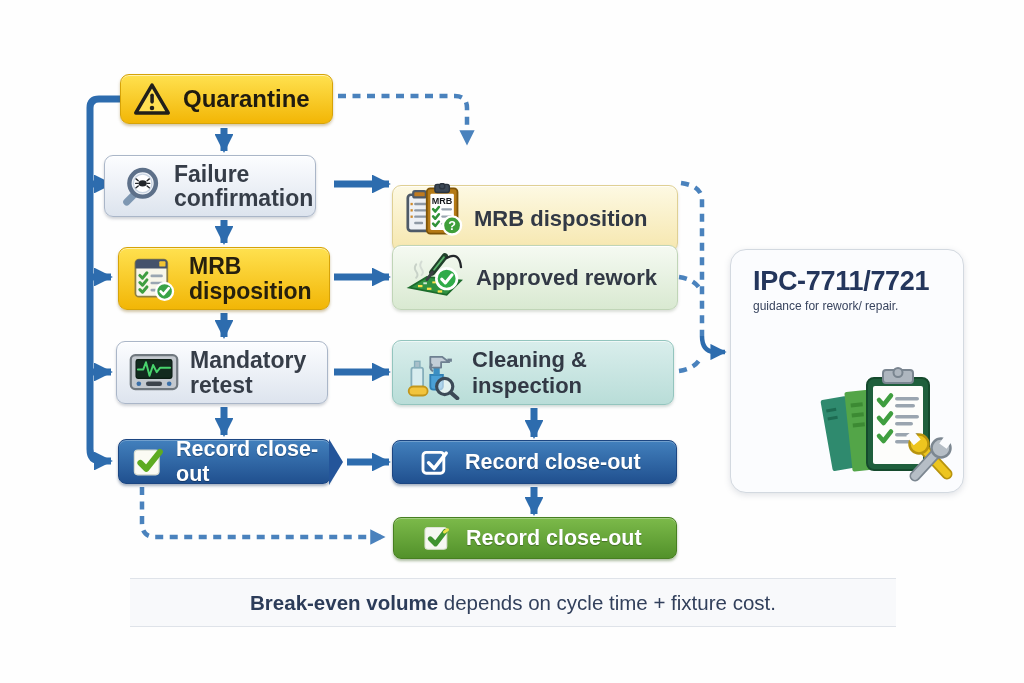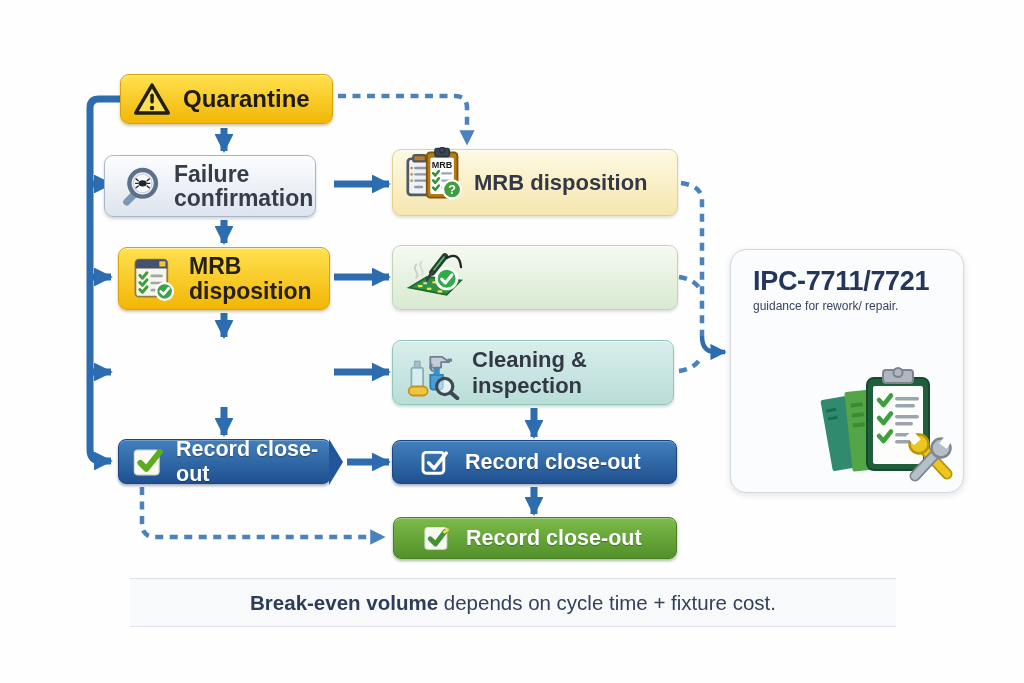--- a/index.html
+++ b/index.html
@@ -13,21 +13,21 @@
     padding:0 10px 0 12px;border-radius:9px;box-sizing:border-box;
   }
   .node .icon{flex:0 0 auto;display:flex;align-items:center;}
   .lbl{font-weight:700;}
   
   .yellow{background:linear-gradient(#ffe14f,#f2b606);border:1px solid #d6a308;
     box-shadow:0 2px 3px rgba(130,95,10,.35), inset 0 1px 0 rgba(255,255,255,.55);gap:12px;}
   .lightbx{background:linear-gradient(#fcfdff,#dde4ee);border:1px solid #aab6c8;
     box-shadow:0 2px 3px rgba(90,100,120,.28), inset 0 1px 0 #ffffff;}
   .cream{background:linear-gradient(#fdf9e3,#f6e7ae);border:1px solid #dfd094;
-    box-shadow:0 2px 3px rgba(120,110,60,.22), inset 0 1px 0 rgba(255,255,255,.7);}
+    box-shadow:0 2px 3px rgba(120,110,60,.22), inset 0 1px 0 rgba(255,255,255,.7);margin-top:36px;}
   .lgreen{background:linear-gradient(#f5faf2,#d9e9d1);border:1px solid #c0d5b7;
     box-shadow:0 2px 3px rgba(90,110,80,.22), inset 0 1px 0 #ffffff;}
   .teal{background:linear-gradient(#d9eeec,#b9ddd8);border:1px solid #93c5be;
     box-shadow:0 2px 3px rgba(70,110,100,.25), inset 0 1px 0 rgba(255,255,255,.6);}
   .blue{background:linear-gradient(#4280bd,#20508f);border:1px solid #1c4682;
     box-shadow:0 2px 3px rgba(30,60,100,.4), inset 0 1px 0 rgba(255,255,255,.25);}
   .green{background:linear-gradient(#7cba4a,#52912a);border:1px solid #477f21;
     box-shadow:0 2px 3px rgba(50,90,20,.4), inset 0 1px 0 rgba(255,255,255,.3);}
   
   .n-quarantine{left:120px;top:74px;width:213px;height:50px;}
@@ -161,20 +161,33 @@
             <rect x="22" y="29" width="14" height="3" rx="1.5"></rect>
             <rect x="22" y="37" width="10" height="3" rx="1.5"></rect>
         </g>
         <circle cx="38" cy="40" r="9.5" fill="#39a347" stroke="#ffffff" stroke-width="2.6"></circle>
         <path d="M33.5 40 l3.2 3.4 l6 -7" stroke="#ffffff" stroke-width="3" fill="none" stroke-linecap="round" stroke-linejoin="round"></path>
       </svg>
     </span>
     <span class="lbl">MRB disposition</span>
   </div>
 
+  <div class="node lightbx n-retest">
+    <span class="icon">
+      <svg width="50" height="42" viewBox="0 0 56 46">
+        <rect x="2" y="3" width="52" height="38" rx="5" fill="#c3c8ce" stroke="#70787f" stroke-width="2.5"></rect>
+        <rect x="8" y="8" width="40" height="21" rx="2" fill="#122a1e" stroke="#0b1c13" stroke-width="1.5"></rect>
+        <polyline points="10,19 16,19 19,11 23,26 27,14 31,22 35,17 46,17" fill="none" stroke="#48d36c" stroke-width="2.2" stroke-linejoin="round" stroke-linecap="round"></polyline>
+        <circle cx="11" cy="35" r="2.6" fill="#3a6fa8"></circle>
+        <rect x="19" y="32.5" width="18" height="5" rx="2.5" fill="#3c434b"></rect>
+        <circle cx="45" cy="35" r="2.6" fill="#3a6fa8"></circle>
+      </svg>
+    </span>
+    <span class="lbl">Mandatory retest</span>
+  </div>
 
   <div class="node blue n-record-left">
     <span class="icon">
       <svg width="34" height="34" viewBox="0 0 40 40">
         <rect x="4" y="6" width="29" height="29" rx="4" fill="#fbfbf4" stroke="#d9ddd2" stroke-width="1.5"></rect>
         <path d="M11 21 l7 7 L34 8" fill="none" stroke="#5eab21" stroke-width="7" stroke-linecap="round" stroke-linejoin="round"></path>
       </svg>
     </span>
     <span class="lbl">Record close-out</span>
   </div>
@@ -234,20 +247,21 @@
             <rect x="40" y="40" width="4" height="2.2"></rect>
           </g>
         <line x1="44" y1="7" x2="30" y2="25" stroke="#20402a" stroke-width="7" stroke-linecap="round"></line>
         <line x1="30" y1="25" x2="24" y2="33" stroke="#3a3f44" stroke-width="3.5" stroke-linecap="round"></line>
         <line x1="43" y1="8" x2="32" y2="22" stroke="#58b06a" stroke-width="2" stroke-linecap="round"></line>
         <path d="M46 9 q14 -8 16 10" stroke="#23262a" stroke-width="2.6" fill="none" stroke-linecap="round"></path>
         <circle cx="46" cy="32" r="11.5" fill="#2fab49" stroke="#ffffff" stroke-width="3"></circle>
         <path d="M40.5 32.5 l4 4.2 l7.5 -9" stroke="#ffffff" stroke-width="3.4" fill="none" stroke-linecap="round" stroke-linejoin="round"></path>
       </svg>
     </span>
+    <span class="lbl">Approved rework</span>
   </div>
 
   <div class="node teal n-cleaning">
     <span class="icon">
       <svg width="56" height="54" viewBox="0 0 62 60">
         <rect x="7" y="24" width="13" height="22" rx="2.5" fill="#d7ecef" stroke="#86aebb" stroke-width="2"></rect>
         <rect x="10.5" y="17" width="6" height="7" fill="#a8bfc9" stroke="#86aebb" stroke-width="1.5"></rect>
         <path d="M28 32 h14 v13 a3.5 3.5 0 0 1 -3.5 3.5 h-7 a3.5 3.5 0 0 1 -3.5 -3.5 Z" fill="#4aa0d6" stroke="#2f7fb3" stroke-width="2"></path>
         <path d="M31.5 24 h7 v8 h-7 z" fill="#3b8ec2"></path>
         <path d="M28 12 h13 l8 6 h-9 v6 h-12 z" fill="#c3ced8" stroke="#6e8091" stroke-width="2" stroke-linejoin="round"></path>

